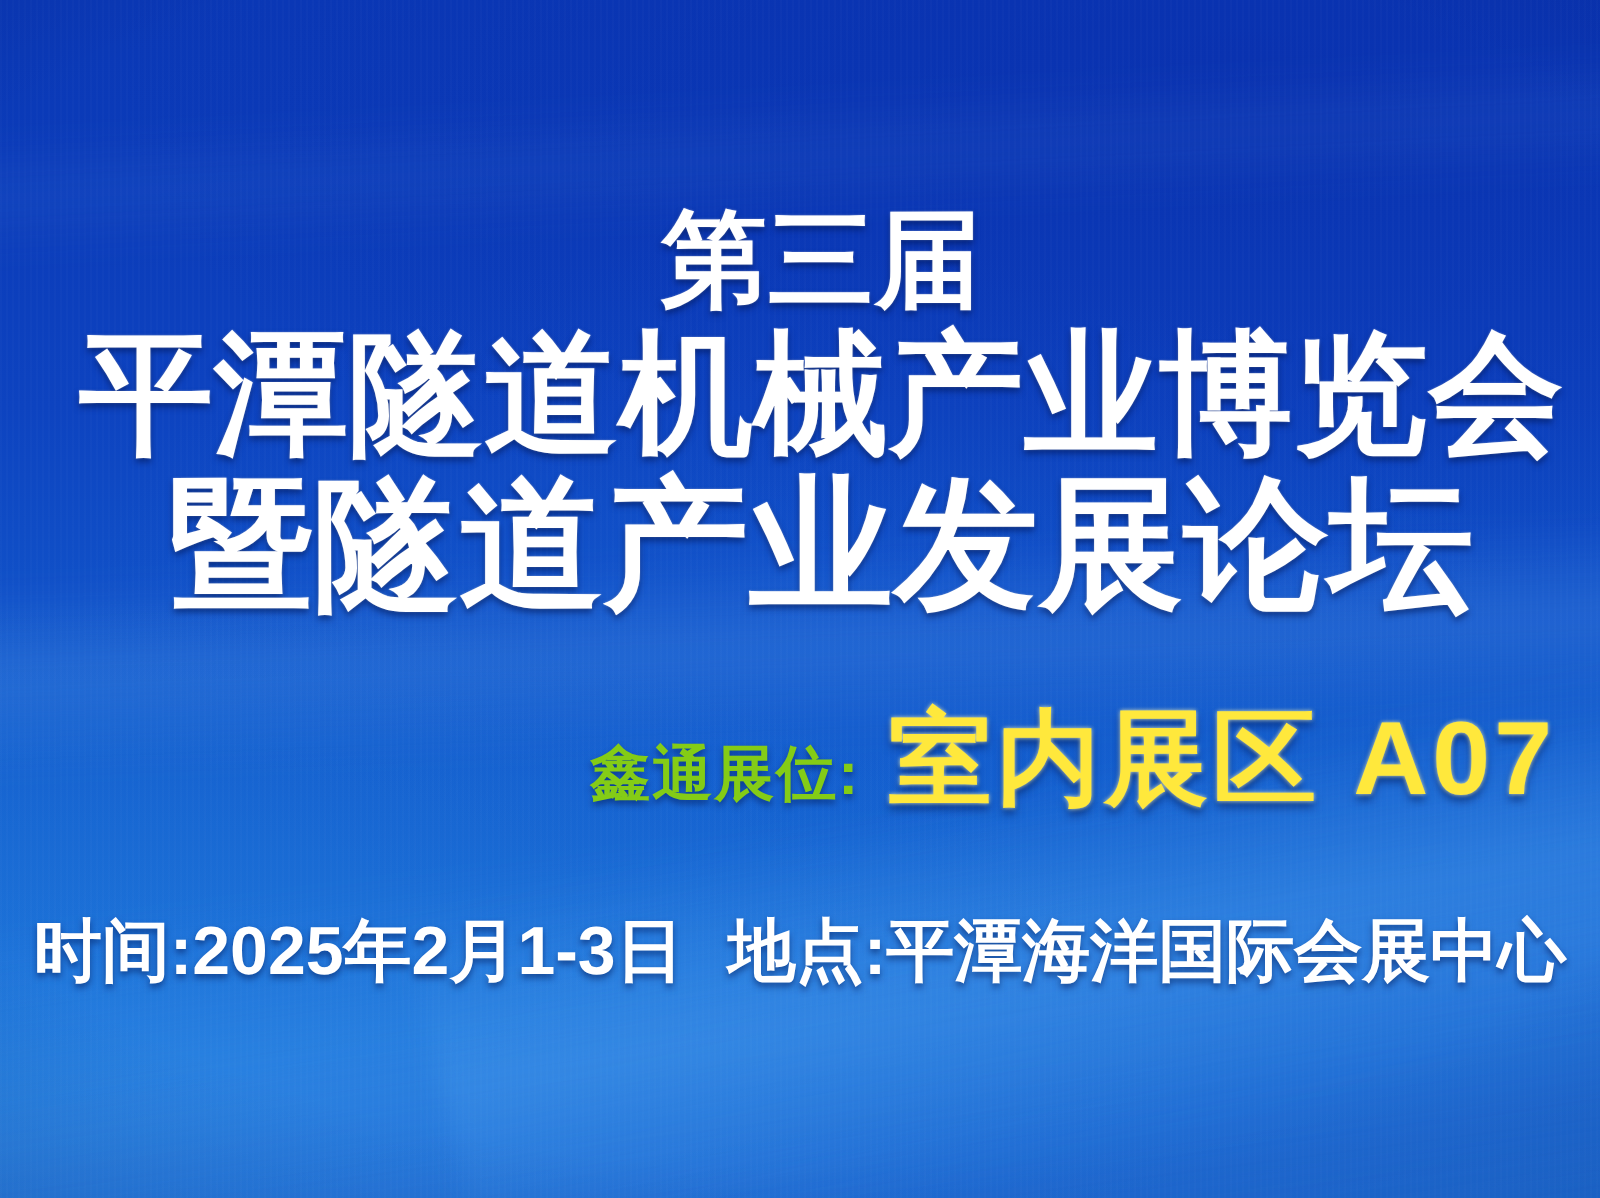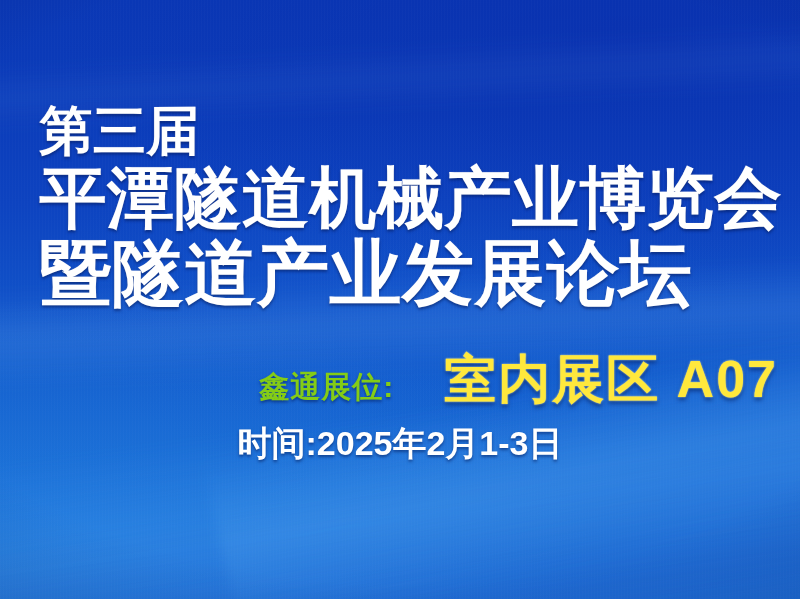--- a/index.html
+++ b/index.html
@@ -121,21 +121,21 @@
   
   .content {
     position: absolute;
     inset: 0;
   }
 
   .title-block {
     position: absolute;
     right: 18px;
     top: 104px;
-    text-align: left;
+    text-align: center;
   }
   .title-line {
     color: #ffffff;
     font-weight: bold;
     line-height: 1.0;
     white-space: nowrap;
     letter-spacing: 0.5px;
     text-shadow:
       0 2px 3px rgba(0,20,80,0.55),
       0 0 1px rgba(255,255,255,0.5);
@@ -163,28 +163,27 @@
   }
   .booth-value {
     color: #ffe83c;
     font-size: 52px;
     font-weight: bold;
     white-space: nowrap;
     letter-spacing: 2px;
     text-shadow:
       0 0 2px rgba(255,255,190,0.85),
       0 3px 4px rgba(0,20,80,0.55);
-    margin-left: 36px;
   }
 
   .info-row {
     position: absolute;
     left: 0;
     right: 0;
-    top: 421px;
+    top: 453px;
     display: flex;
     align-items: baseline;
     justify-content: center;
     gap: 22px;
     padding: 0 8px;
     box-sizing: border-box;
   }
   .info-item {
     color: #ffffff;
     font-size: 34px;
@@ -217,16 +216,17 @@
       <div class="title-line l3">暨隧道产业发展论坛</div>
     </div>
 
     <div class="booth-row">
       <span class="booth-label">鑫通展位:</span>
       <span class="booth-value">室内展区 A07</span>
     </div>
 
     <div class="info-row">
       <span class="info-item">时间:2025年2月1-3日</span>
+      <span class="info-item">地点:平潭海洋国际会展中心</span>
     </div>
 
   </div>
 </div>
 
 </body></html>

